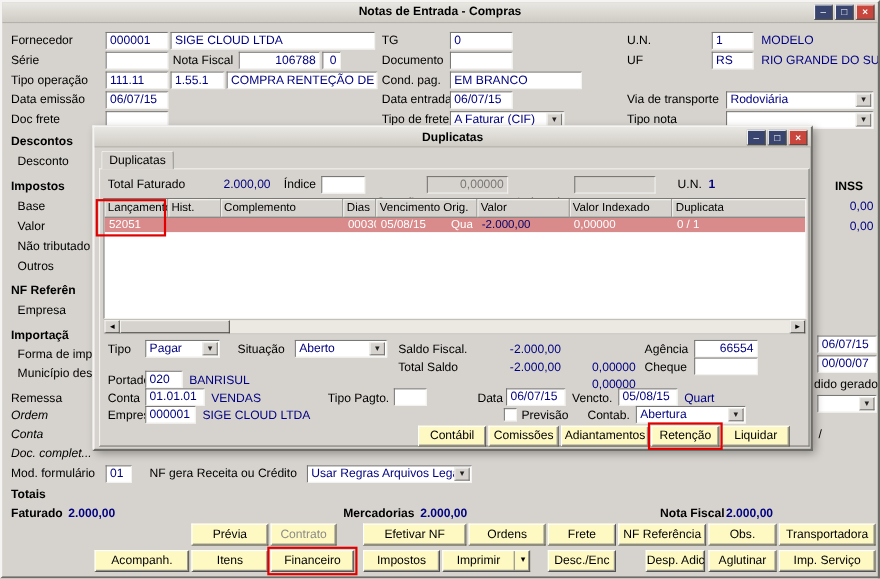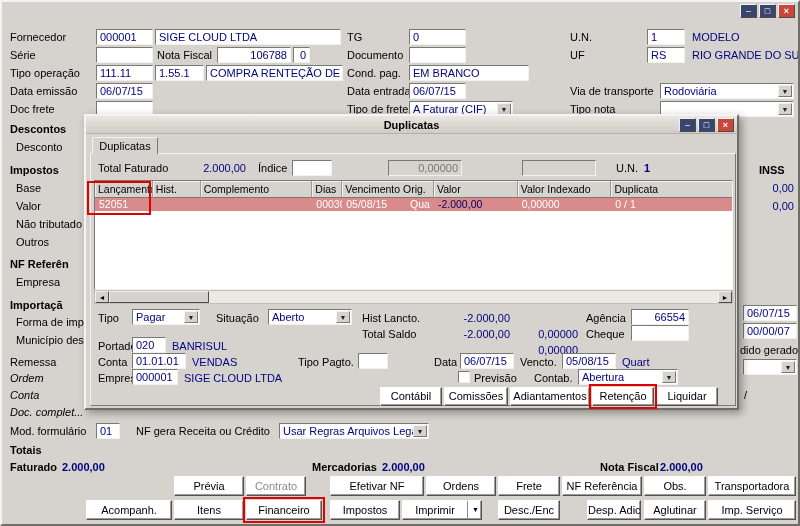--- a/index.html
+++ b/index.html
@@ -21,21 +21,21 @@
          white-space:nowrap; overflow:hidden; border:1px solid; border-color:#7a7875 #f2f1ee #f2f1ee #7a7875; }
   .fld.r { text-align:right; }
   .fld.dis { background:#d6d3ce; color:#7a7875; }
   .val { position:absolute; color:#000080; white-space:nowrap; line-height:16px; }
   .val.r { text-align:right; }
   .combo { position:absolute; height:16px; background:#fff; color:#000080; padding:0 17px 0 3px; line-height:14px;
            white-space:nowrap; overflow:hidden; border:1px solid; border-color:#7a7875 #f2f1ee #f2f1ee #7a7875; }
   .cbtn { position:absolute; right:1px; top:1px; width:14px; height:12px; background:#d6d3ce; color:#222;
           font-size:7px; line-height:11px; text-align:center;
           border:1px solid; border-color:#f2f1ee #7a7875 #7a7875 #f2f1ee; }
-  .btn { position:absolute; height:20px; background:#ffffff; text-align:center; line-height:18px; cursor:default;
+  .btn { position:absolute; height:20px; background:#fef9c3; text-align:center; line-height:18px; cursor:default;
          border-top:1px solid #fff; border-left:1px solid #fff; border-right:1px solid #55534f; border-bottom:1px solid #55534f;
          box-shadow:inset -1px -1px 0 #9c9a96; overflow:hidden; white-space:nowrap; }
   .btn.dis { color:#8d8b87; }
   .btn .split-arrow { position:absolute; right:2px; top:0; height:100%; font-size:7px; line-height:18px;
                       border-left:1px solid #8d8b87; padding-left:4px; }
   .dialog { position:absolute; left:82px; top:112px; width:655px; height:296px; background:#d6d3ce; z-index:10;
             border:2px solid; border-color:#f5f4f2 #6f6d68 #6f6d68 #f5f4f2; box-shadow:3px 3px 8px rgba(0,0,0,.35); }
   .dialog .tbar { height:18px; line-height:18px; }
   .tab { position:absolute; left:6px; top:21px; width:66px; height:17px; background:#d6d3ce; text-align:center;
          line-height:16px; z-index:2; border:1px solid #7a7875; border-bottom:none; border-top-color:#f2f1ee;
@@ -59,20 +59,23 @@
   .sthumb { width:100px; background:#d6d3ce; border:1px solid; border-color:#f2f1ee #4e4c49 #4e4c49 #f2f1ee; }
   .chk { position:absolute; width:12px; height:12px; background:#fff;
          border:1px solid; border-color:#7a7875 #f2f1ee #f2f1ee #7a7875; }
   .redbox { position:absolute; border:2px solid #e00000; z-index:99; pointer-events:none; }
 </style>
 </head>
 <body>
 
 <div class="screen">
 
+  <div class="tbar">
+    <span>Notas de Entrada - Compras</span>
+  </div>
   <div class="wbtns">
     <div class="wb">–</div>
     <div class="wb">□</div>
     <div class="wb close">×</div>
   </div>
 
   <span class="lbl" style="left:8px;top:27px">Fornecedor</span>
   <div class="fld" style="left:94px;top:27px;width:57px">000001</div>
   <div class="fld" style="left:153px;top:27px;width:186px">SIGE CLOUD LTDA</div>
   <span class="lbl" style="left:345px;top:27px">TG</span>
@@ -253,21 +256,21 @@
     <span class="lbl" style="left:12px;top:194px">Tipo</span>
     <div class="combo" style="left:46px;top:193px;width:68px">
       <span>Pagar</span>
       <span class="cbtn">▼</span>
     </div>
     <span class="lbl" style="left:130px;top:194px">Situação</span>
     <div class="combo" style="left:182px;top:193px;width:84px">
       <span>Aberto</span>
       <span class="cbtn">▼</span>
     </div>
-    <span class="lbl" style="left:276px;top:194px">Hist Lancto.</span>
+    <span class="lbl" style="left:276px;top:194px">Saldo Fiscal.</span>
     <span class="val r" style="left:352px;top:194px;width:72px">-2.000,00</span>
     <span class="val r gray" style="left:432px;top:194px;width:60px">0,00000</span>
     <span class="lbl" style="left:500px;top:194px">Agência</span>
     <div class="fld r" style="left:545px;top:193px;width:58px">66554</div>
 
     <span class="lbl" style="left:276px;top:210px">Total Saldo</span>
     <span class="val r" style="left:352px;top:210px;width:72px">-2.000,00</span>
     <span class="val r gray" style="left:432px;top:210px;width:60px">0,00000</span>
     <span class="lbl" style="left:500px;top:210px">Cheque</span>
     <div class="fld" style="left:545px;top:209px;width:58px"></div>

